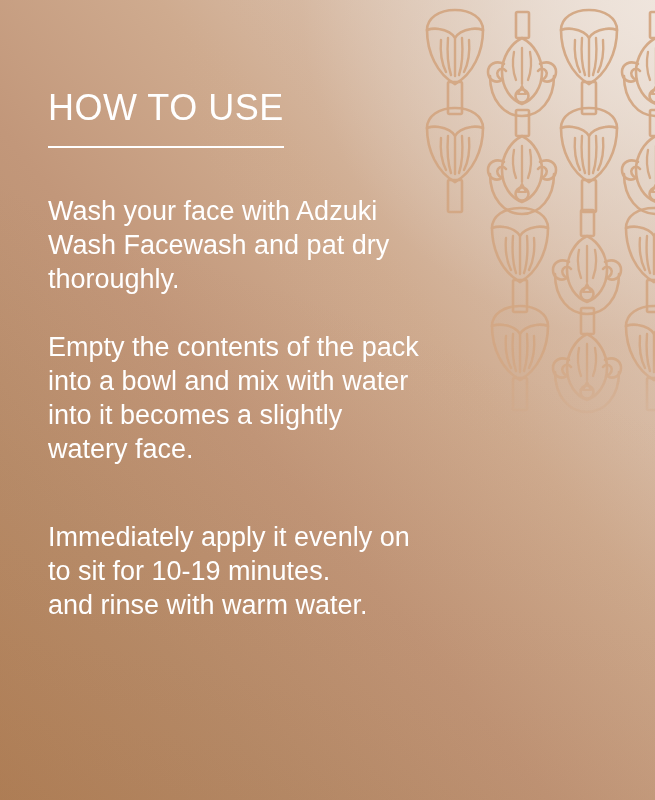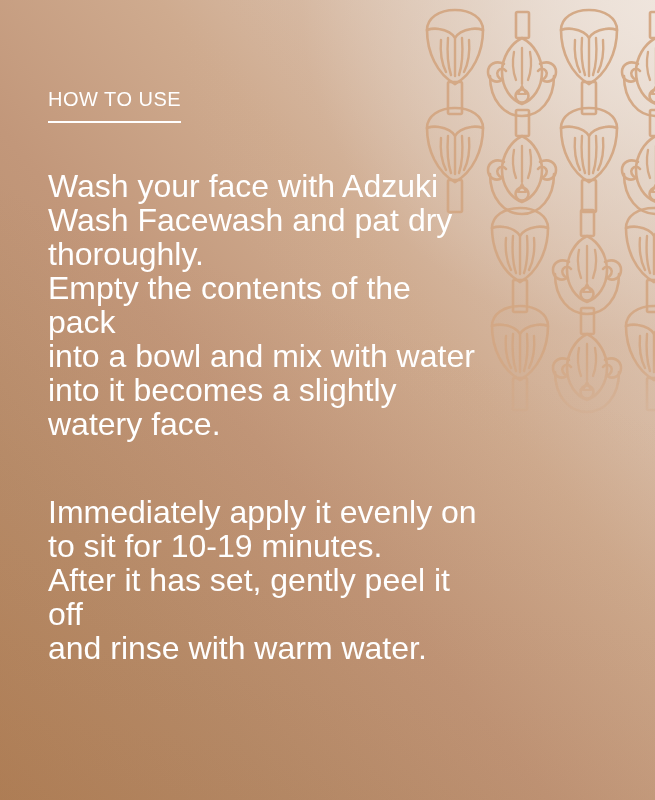--- a/index.html
+++ b/index.html
@@ -67,42 +67,42 @@
   #content {
     position: relative;
     z-index: 2;
     padding: 88px 0 0 48px;
     width: 470px;
     box-sizing: content-box;
   }
 
   #heading {
     color: #ffffff;
-    font-size: 20px;
+    font-size: 36px;
     font-weight: 400;
     letter-spacing: 0.5px;
     line-height: 1.1;
     margin: 0;
     display: inline-block;
-    padding-bottom: 11px;
+    padding-bottom: 18px;
     border-bottom: 2px solid #ffffff;
   }
 
   .para {
     color: #ffffff;
-    font-size: 32px;
+    font-size: 27px;
     font-weight: 400;
     line-height: 34px;
     margin: 0;
     max-width: 430px;
   }
   .para-line { display: block; }
 
   #para-1 { margin-top: 46px; }
-  #para-2 { }
+  #para-2 { margin-top: 34px; }
   #para-3 { margin-top: 54px; }
 </style>
 </head>
 <body>
 
 <div id="banner">
 
   <div id="ornament-layer">
     <svg width="655" height="800" viewBox="0 0 655 800" xmlns="http://www.w3.org/2000/svg">
       <defs>
@@ -182,18 +182,17 @@
     <p class="para" id="para-2">
       <span class="para-line">Empty the contents of the pack</span>
       <span class="para-line">into a bowl and mix with water</span>
       <span class="para-line">into it becomes a slightly</span>
       <span class="para-line">watery face.</span>
     </p>
 
     <p class="para" id="para-3">
       <span class="para-line">Immediately apply it evenly on</span>
       <span class="para-line">to sit for 10-19 minutes.</span>
-      <span class="para-line">After it has set, gently peel it off</span>
       <span class="para-line">and rinse with warm water.</span>
     </p>
 
   </div>
 </div>
 
 </body></html>

